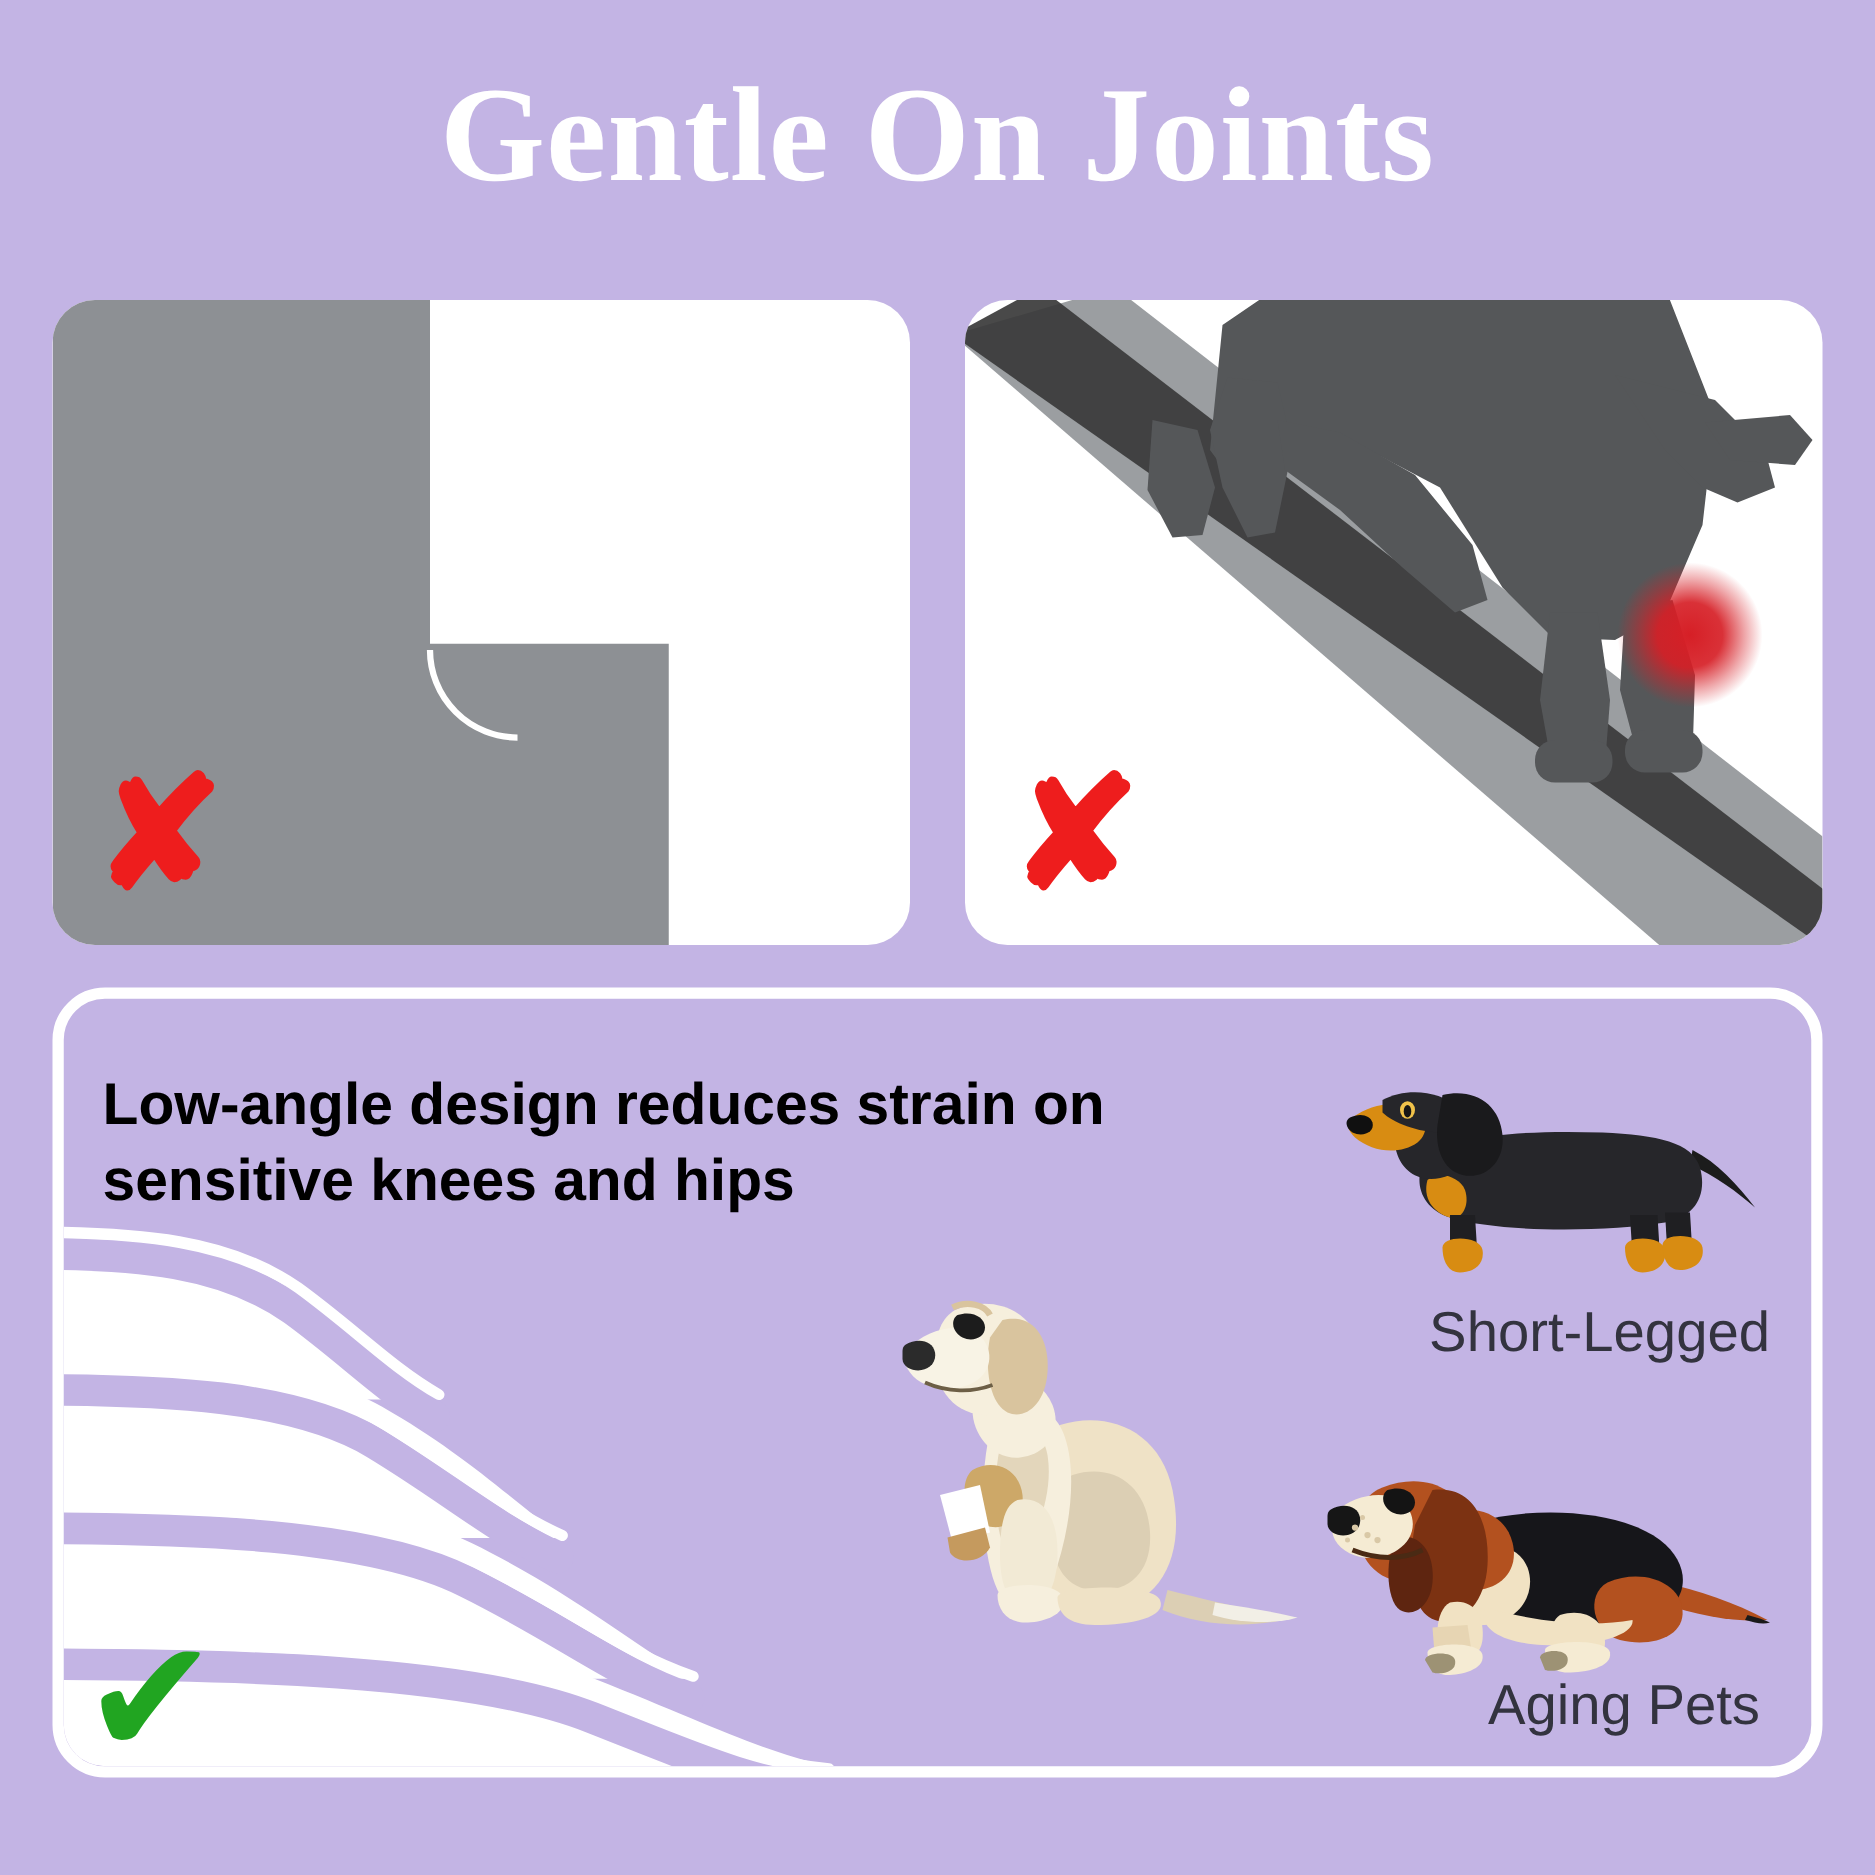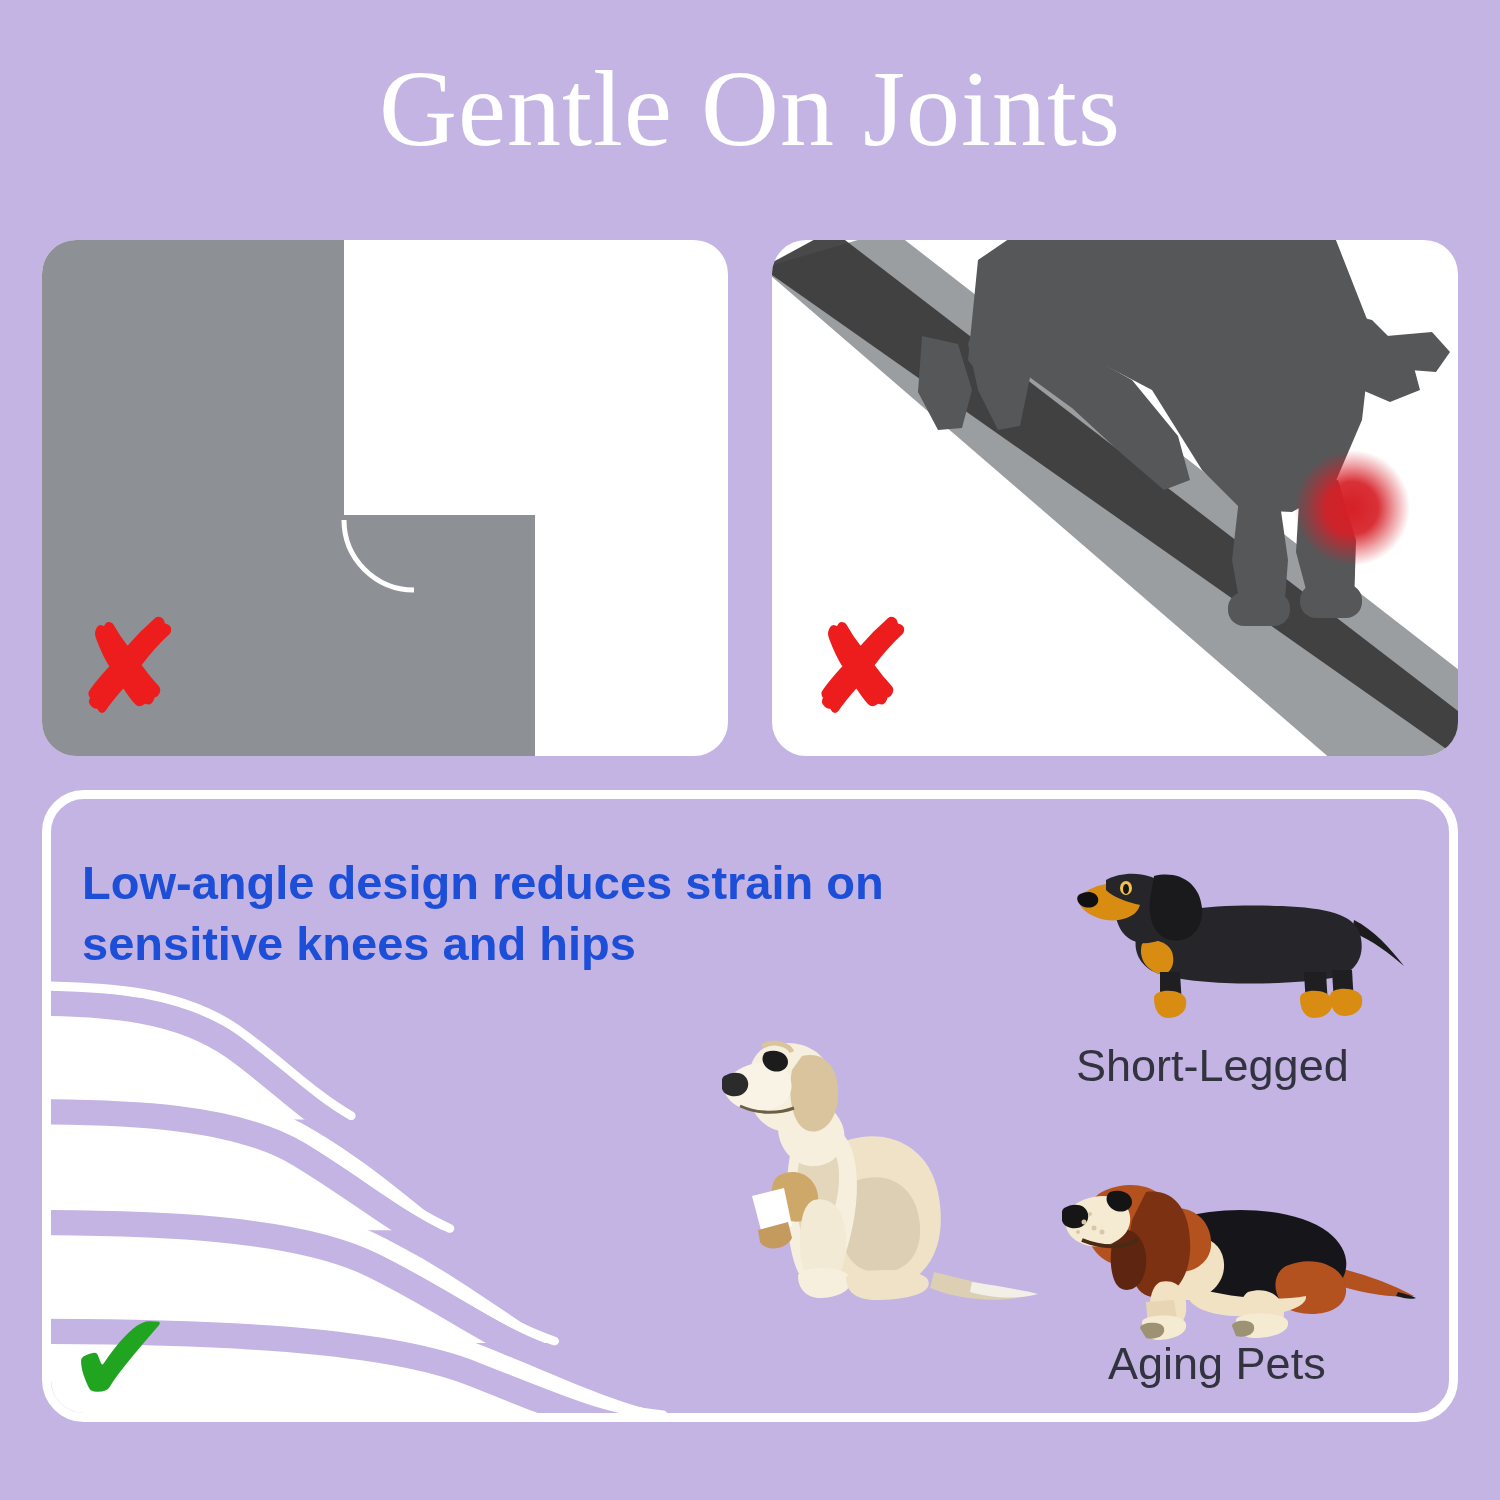--- a/index.html
+++ b/index.html
@@ -18,21 +18,21 @@
 
   
   .title {
     position: absolute;
     left: 0;
     top: 52px;
     width: 1500px;
     text-align: center;
     color: #ffffff;
     font-family: "Liberation Serif", serif;
-    font-weight: 400;
+    font-weight: 700;
     font-size: 108px;
     letter-spacing: 1px;
     line-height: 1.05;
     white-space: nowrap;
   }
 
   
   .card {
     position: absolute;
     border-radius: 34px;
@@ -106,41 +106,41 @@
     letter-spacing: 0px;
     font-family: "Liberation Sans", sans-serif;
   }
 
   
   .good-headline {
     position: absolute;
     left: 82px;
     top: 852px;
     width: 860px;
-    color: #1d4ed8;
+    color: #000000;
     font-size: 47px;
     font-weight: 700;
     line-height: 1.30;
     font-family: "Liberation Sans", sans-serif;
   }
 
   
   .dog {
     position: absolute;
   }
   .dog-dachshund { left: 1068px; top: 848px; width: 352px; height: 200px; }
   .dog-lab       { left: 722px;  top: 1020px; width: 330px; height: 300px; }
   .dog-basset    { left: 1062px; top: 1170px; width: 360px; height: 172px; }
 
   .dog-label {
     position: absolute;
     color: #33333f;
     font-size: 45px;
     font-weight: 400;
-    text-align: left;
+    text-align: right;
     white-space: nowrap;
     font-family: "Liberation Sans", sans-serif;
   }
   .label-short  { left: 1076px; top: 1040px; width: 340px; }
   .label-post   { left: 760px;  top: 1338px; width: 300px; }
   .label-aging  { left: 1108px; top: 1338px; width: 300px; }
 </style>
 </head>
 <body>
 

